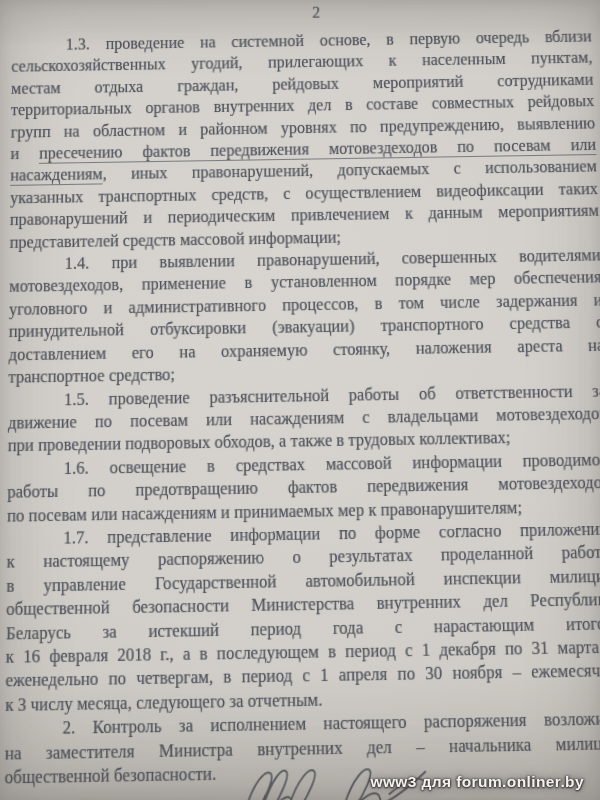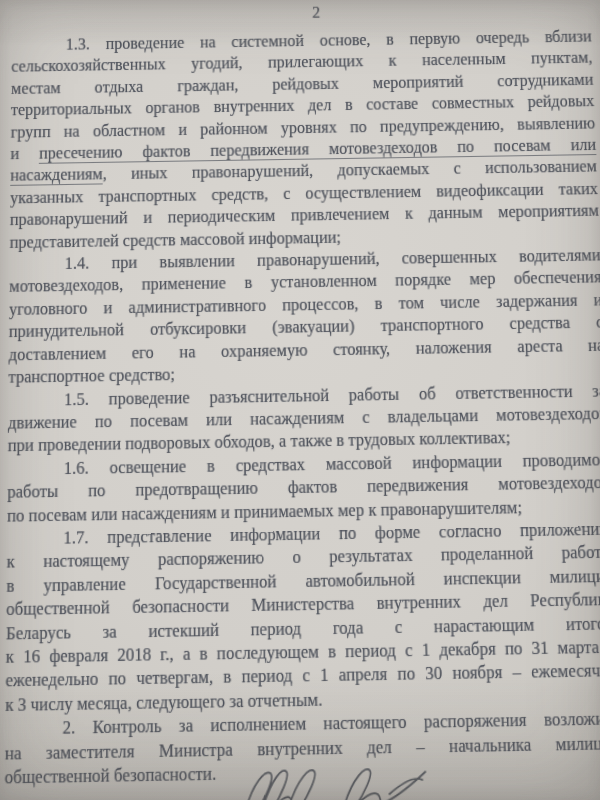--- a/index.html
+++ b/index.html
@@ -158,13 +158,14 @@
                  M24,44 C32,22 42,10 46,15 C49,19 40,36 33,47 C39,40 46,35 49,38 C52,41 47,47 44,49
                  M48,45 C56,22 68,10 72,15 C75,19 66,36 58,47 C50,58 38,68 33,76 C29,83 36,87 45,80 C58,70 76,56 94,49 C104,45 112,43 118,43
                  M100,44 C108,22 120,10 124,15 C127,19 118,36 110,46 C117,39 126,33 131,36 C135,39 131,45 138,43
                  M138,43 C148,39 160,30 170,22 L176,17
                  M142,36 C152,28 164,20 173,24"></path>
       </svg>
     </div>
 
   </div>
 
+  <div class="watermark">www3 для forum.onliner.by</div>
 </div>
 
 </body></html>

